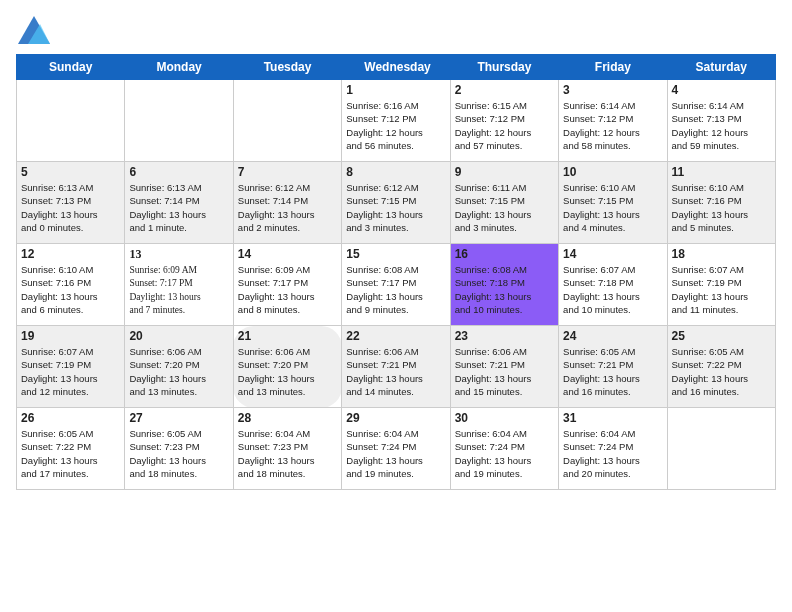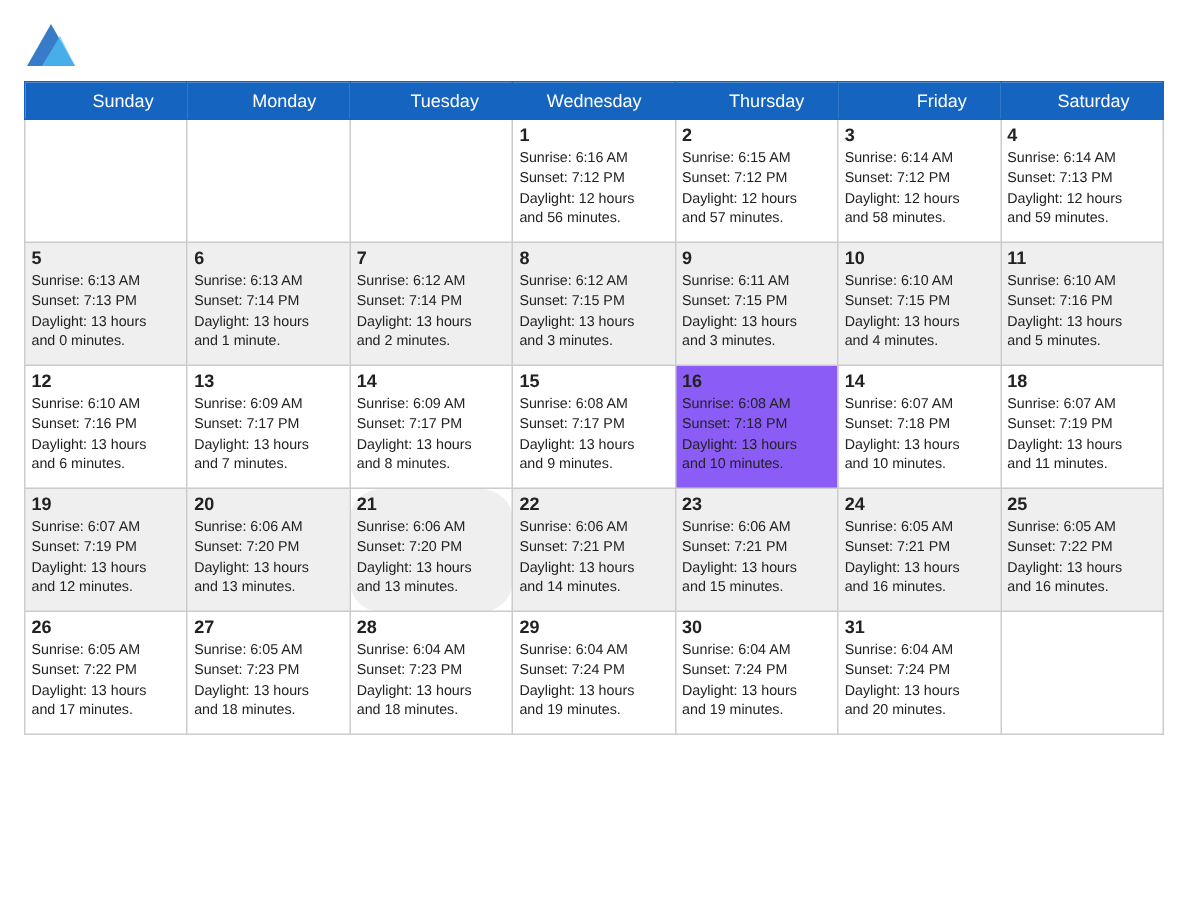--- a/index.html
+++ b/index.html
@@ -40,23 +40,23 @@
     }
     table {
       width: 100%;
       border-collapse: collapse;
       table-layout: fixed;
     }
     thead tr th {
       background: #1565c0;
       color: #fff;
       font-size: 12px;
-      font-weight: normal;
+      font-weight: bold;
       padding: 5px 22px;
-      text-align: right;
+      text-align: center;
       border: 1px solid #1565c0;
     }
     tbody tr td {
       border: 1px solid #ccc;
       vertical-align: top;
       padding: 3px 4px;
       font-size: 10px;
       color: #222;
       height: 82px;
       background: #fff;
@@ -198,21 +198,21 @@
           </td>
         </tr>
         <tr>
           <td style="background: rgb(255, 255, 255);">
             <span class="day-number">12</span>
             <div class="cell-content" style="white-space: pre-line;">Sunrise: 6:10 AM
 Sunset: 7:16 PM
 Daylight: 13 hours
 and 6 minutes.</div>
           </td>
-          <td style="background: rgb(255, 255, 255);">
+          <td style="background: rgb(255, 255, 255); font-family: Liberation Serif, serif;">
             <span class="day-number">13</span>
             <div class="cell-content" style="white-space: pre-line;">Sunrise: 6:09 AM
 Sunset: 7:17 PM
 Daylight: 13 hours
 and 7 minutes.</div>
           </td>
           <td style="background: rgb(255, 255, 255);">
             <span class="day-number">14</span>
             <div class="cell-content" style="white-space: pre-line;">Sunrise: 6:09 AM
 Sunset: 7:17 PM

